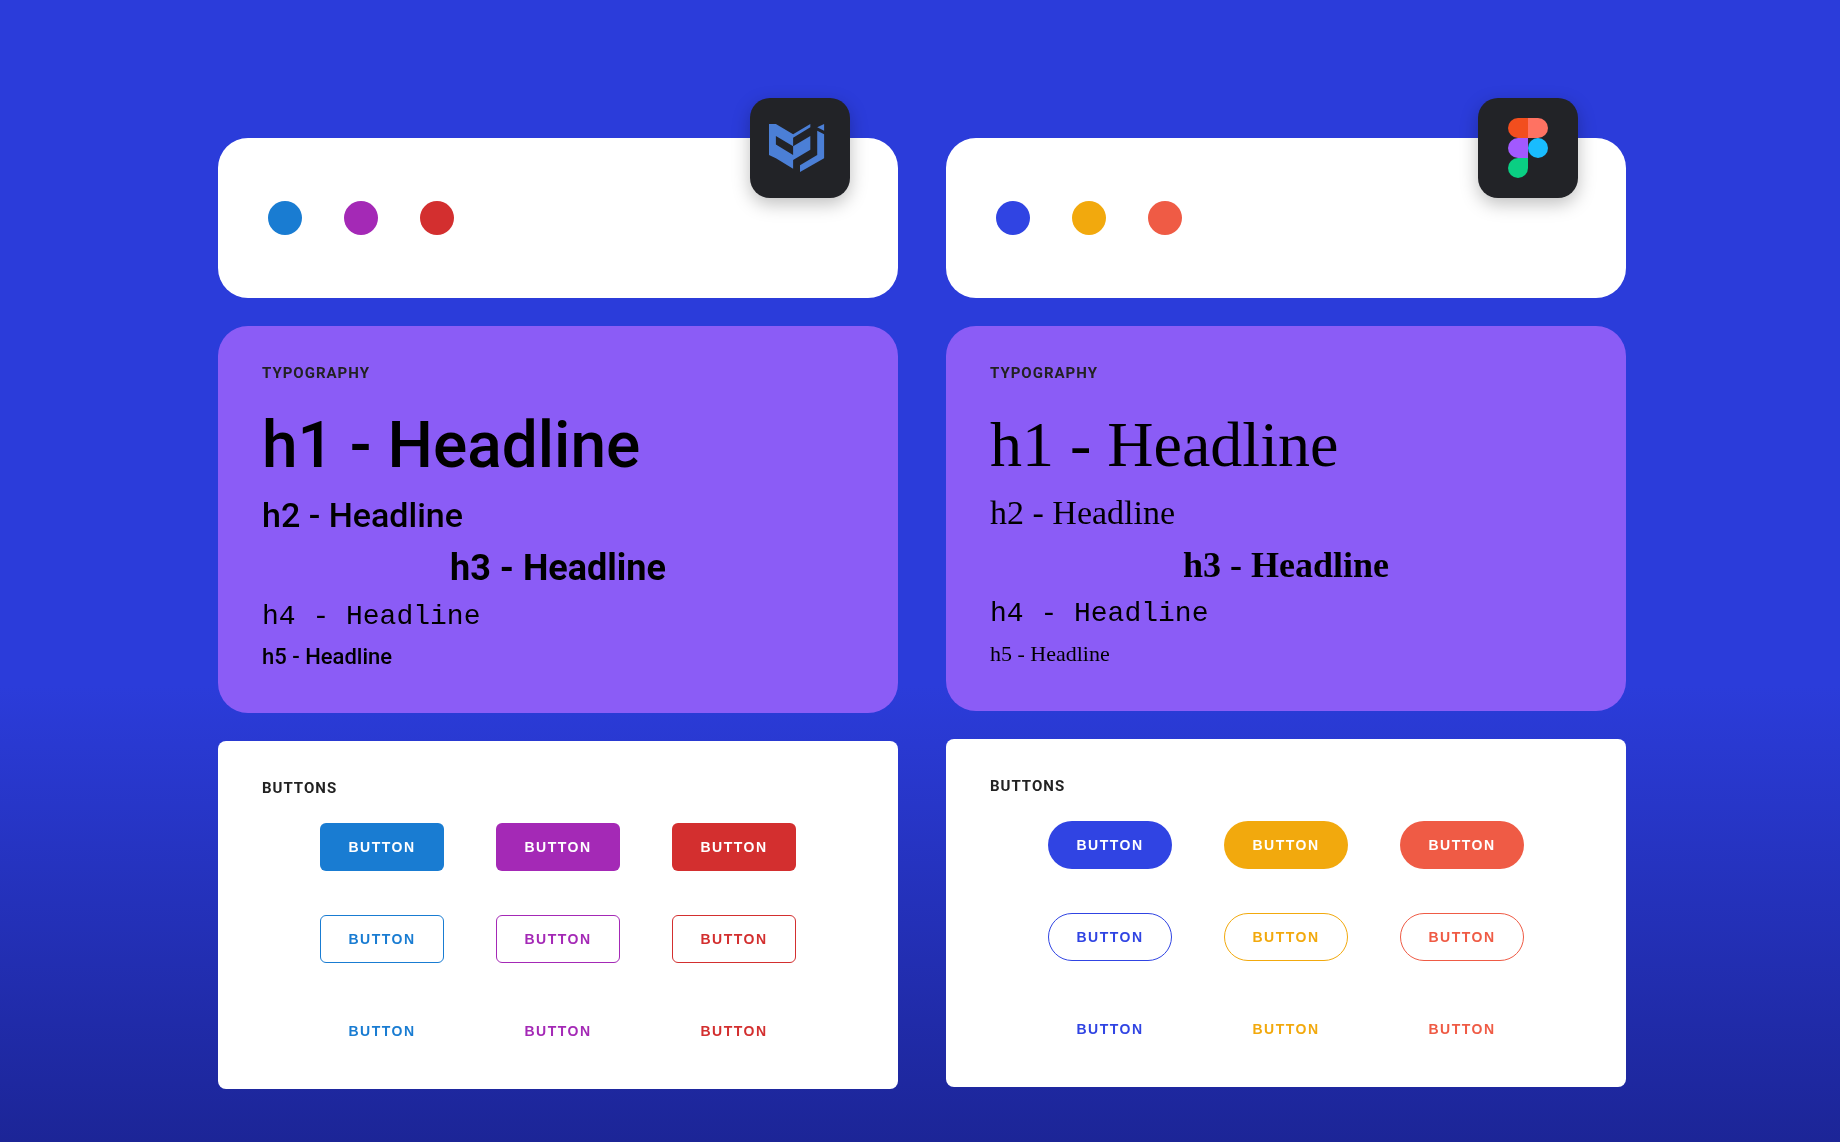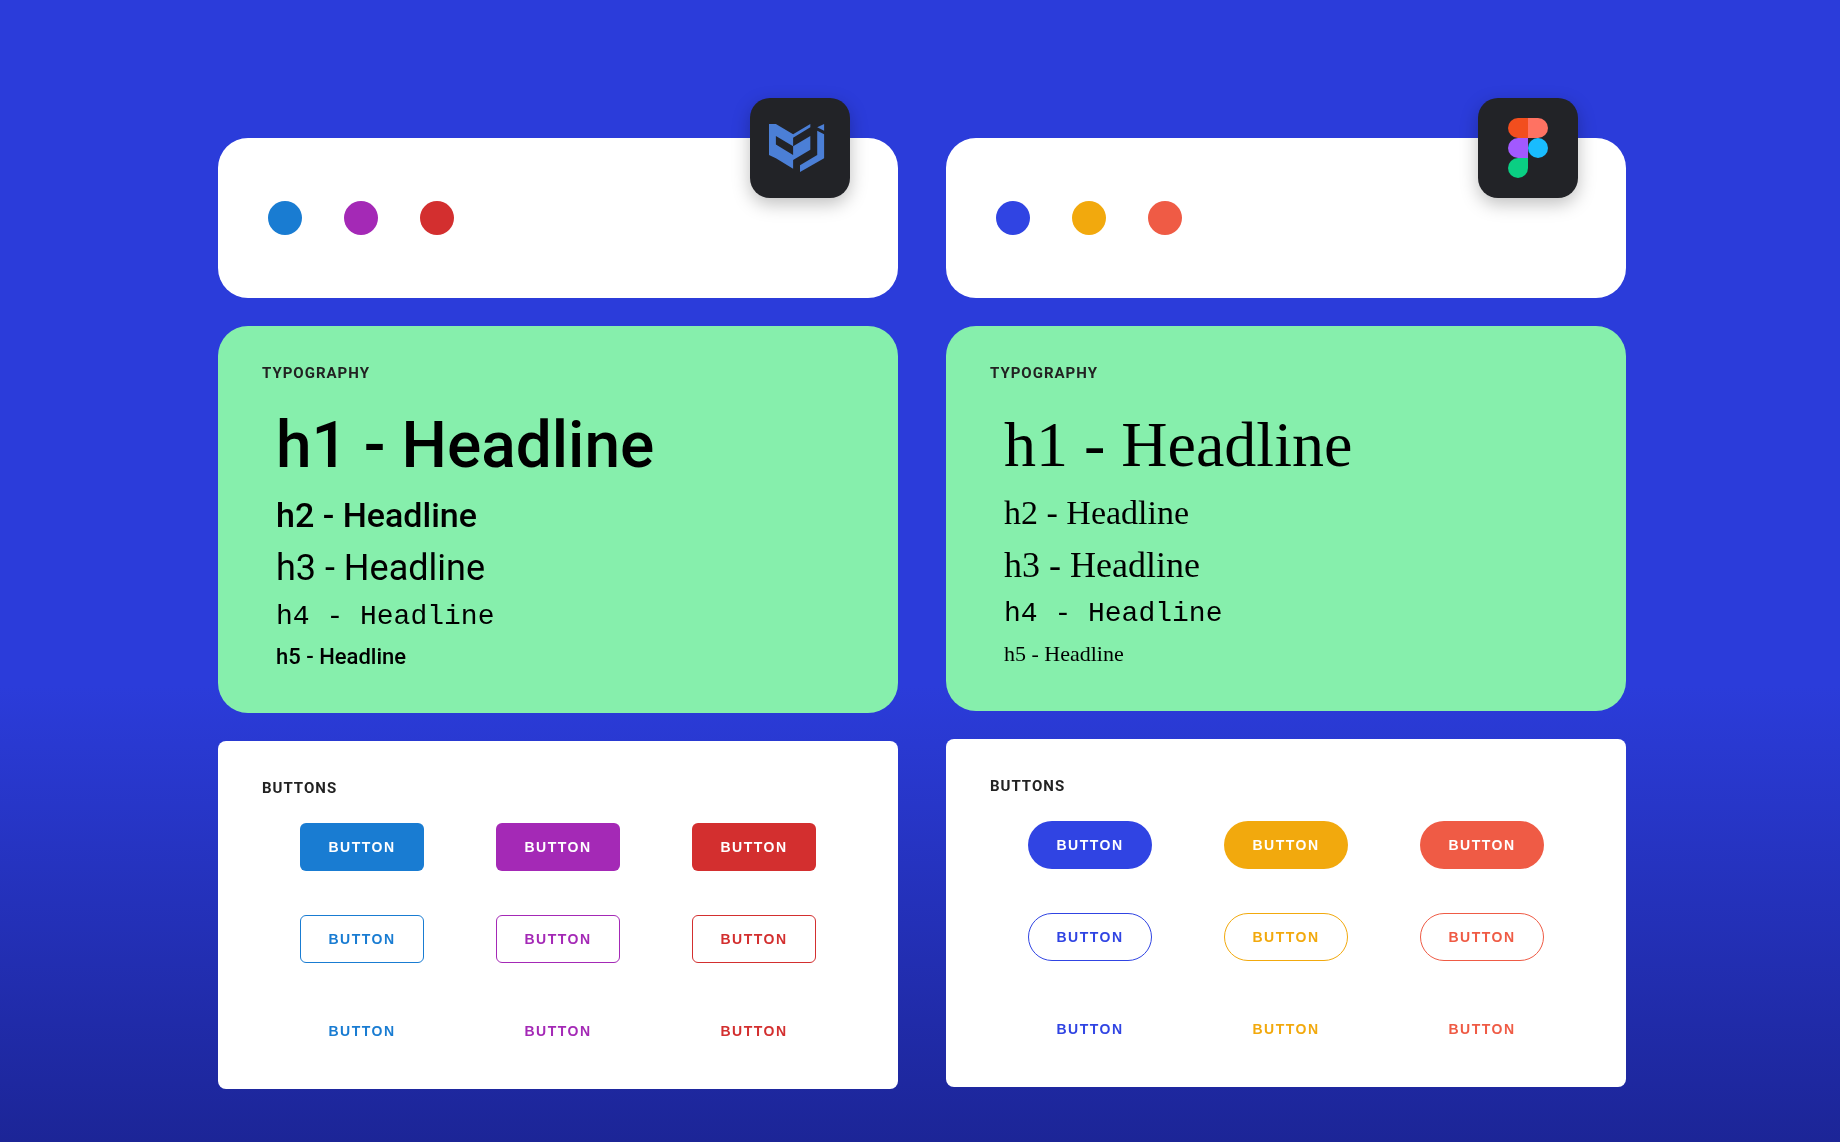--- a/index.html
+++ b/index.html
@@ -53,35 +53,35 @@
     border-radius: 20px;
     background: #222327;
     display: flex;
     align-items: center;
     justify-content: center;
     box-shadow: 0 6px 18px rgba(0,0,0,0.25);
   }
 
   
   .typo-card {
-    background: #86efac;
+    background: #8b5cf6;
     border-radius: 30px;
     padding: 38px 44px 44px 44px;
   }
   .card-label {
     font-size: 15px;
     font-weight: 700;
     letter-spacing: 1px;
     color: #222;
     margin-bottom: 26px;
   }
-  .typo-stack { display: flex; flex-direction: column; gap: 12px; margin-left: 14px; }
+  .typo-stack { display: flex; flex-direction: column; gap: 12px; }
   .typo-stack .h1 { font-size: 64px; font-weight: 500; }
   .typo-stack .h2 { font-size: 34px; font-weight: 500; }
-  .typo-stack .h3 { font-size: 36px; font-weight: 400; }
+  .typo-stack .h3 { font-size: 36px; font-weight: 700; text-align: center; }
   .typo-stack .h4 { font-size: 28px; font-weight: 500; font-family: Liberation Mono, monospace; }
   .typo-stack .h5 { font-size: 22px; font-weight: 500; }
 
   .font-sans  { font-family: -apple-system, BlinkMacSystemFont, "Segoe UI", Roboto, Arial, sans-serif; }
   .font-serif { font-family: Georgia, "Times New Roman", Times, serif; }
 
   
   .buttons-card {
     background: #fff;
     border-radius: 8px;
@@ -89,21 +89,21 @@
   }
   .btn-grid {
     margin-top: 26px;
     display: flex;
     flex-direction: column;
     gap: 44px;
     align-items: center;
   }
   .btn-row {
     display: flex;
-    gap: 72px;
+    gap: 52px;
     justify-content: center;
   }
   .btn {
     min-width: 124px;
     height: 48px;
     display: inline-flex;
     align-items: center;
     justify-content: center;
     font-size: 14px;
     font-weight: 700;

